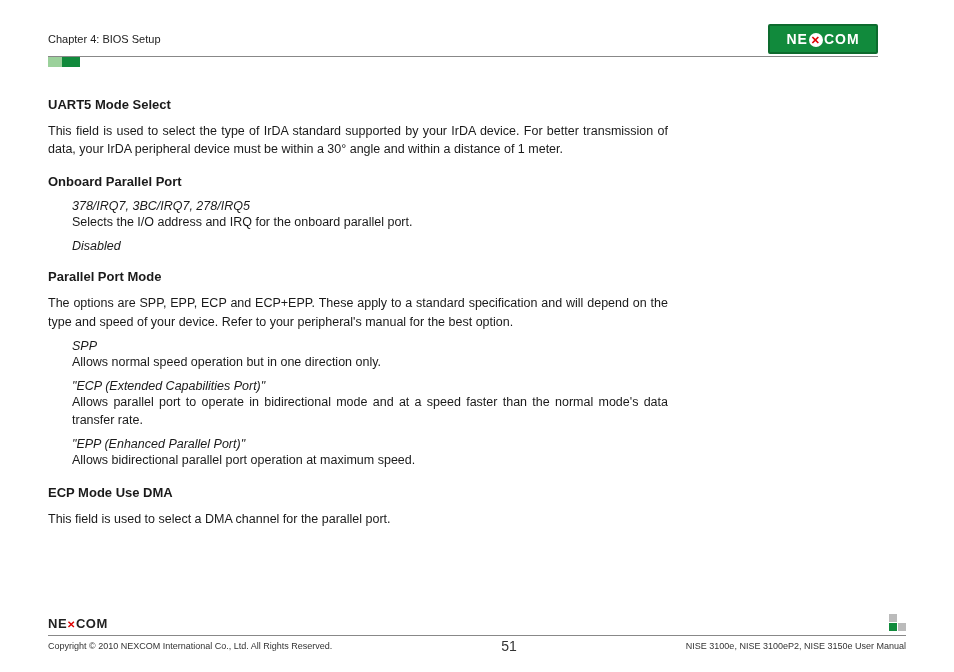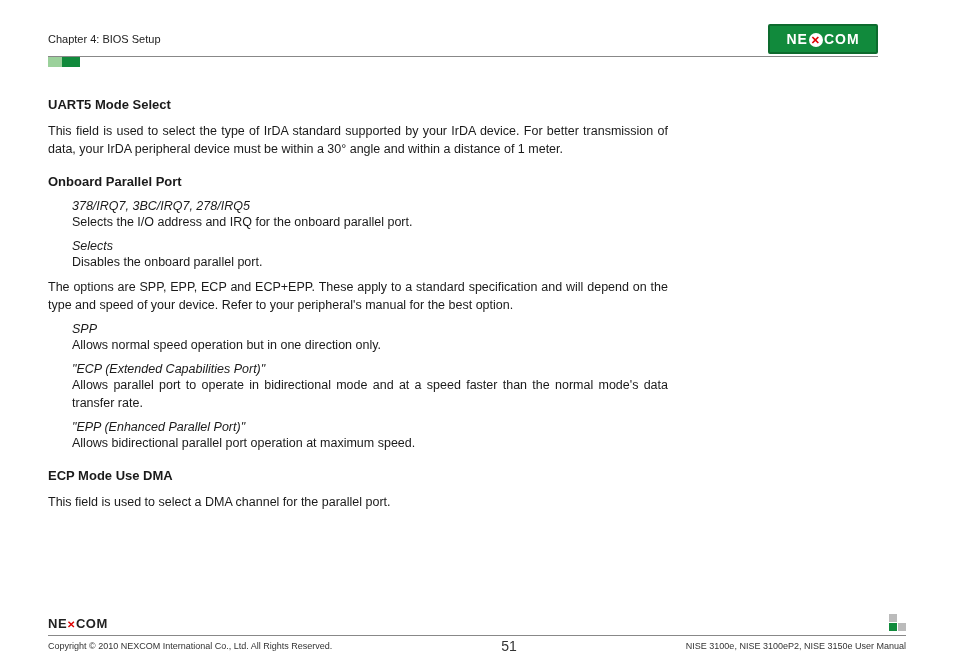--- a/index.html
+++ b/index.html
@@ -146,24 +146,24 @@
 
     <div class="section-title">UART5 Mode Select</div>
     <div class="para">This field is used to select the type of IrDA standard supported by your IrDA device. For better transmission of data, your IrDA peripheral device must be within a 30° angle and within a distance of 1 meter.</div>
 
     <div class="section-title">Onboard Parallel Port</div>
     <div class="indent-block">
       <div class="italic">378/IRQ7, 3BC/IRQ7, 278/IRQ5</div>
       <div class="sub-desc">Selects the I/O address and IRQ for the onboard parallel port.</div>
     </div>
     <div class="indent-block">
-      <div class="italic">Selects</div>
-      <div class="sub-desc">Disables the onboard parallel port.</div>
+      <div class="italic">Disabled</div>
     </div>
 
+    <div class="section-title">Parallel Port Mode</div>
     <div class="para">The options are SPP, EPP, ECP and ECP+EPP. These apply to a standard specification and will depend on the type and speed of your device. Refer to your peripheral's manual for the best option.</div>
     <div class="indent-block">
       <div class="italic">SPP</div>
       <div class="sub-desc">Allows normal speed operation but in one direction only.</div>
     </div>
     <div class="indent-block">
       <div class="italic">"ECP (Extended Capabilities Port)"</div>
       <div class="sub-desc">Allows parallel port to operate in bidirectional mode and at a speed faster than the normal mode's data transfer rate.</div>
     </div>
     <div class="indent-block">

